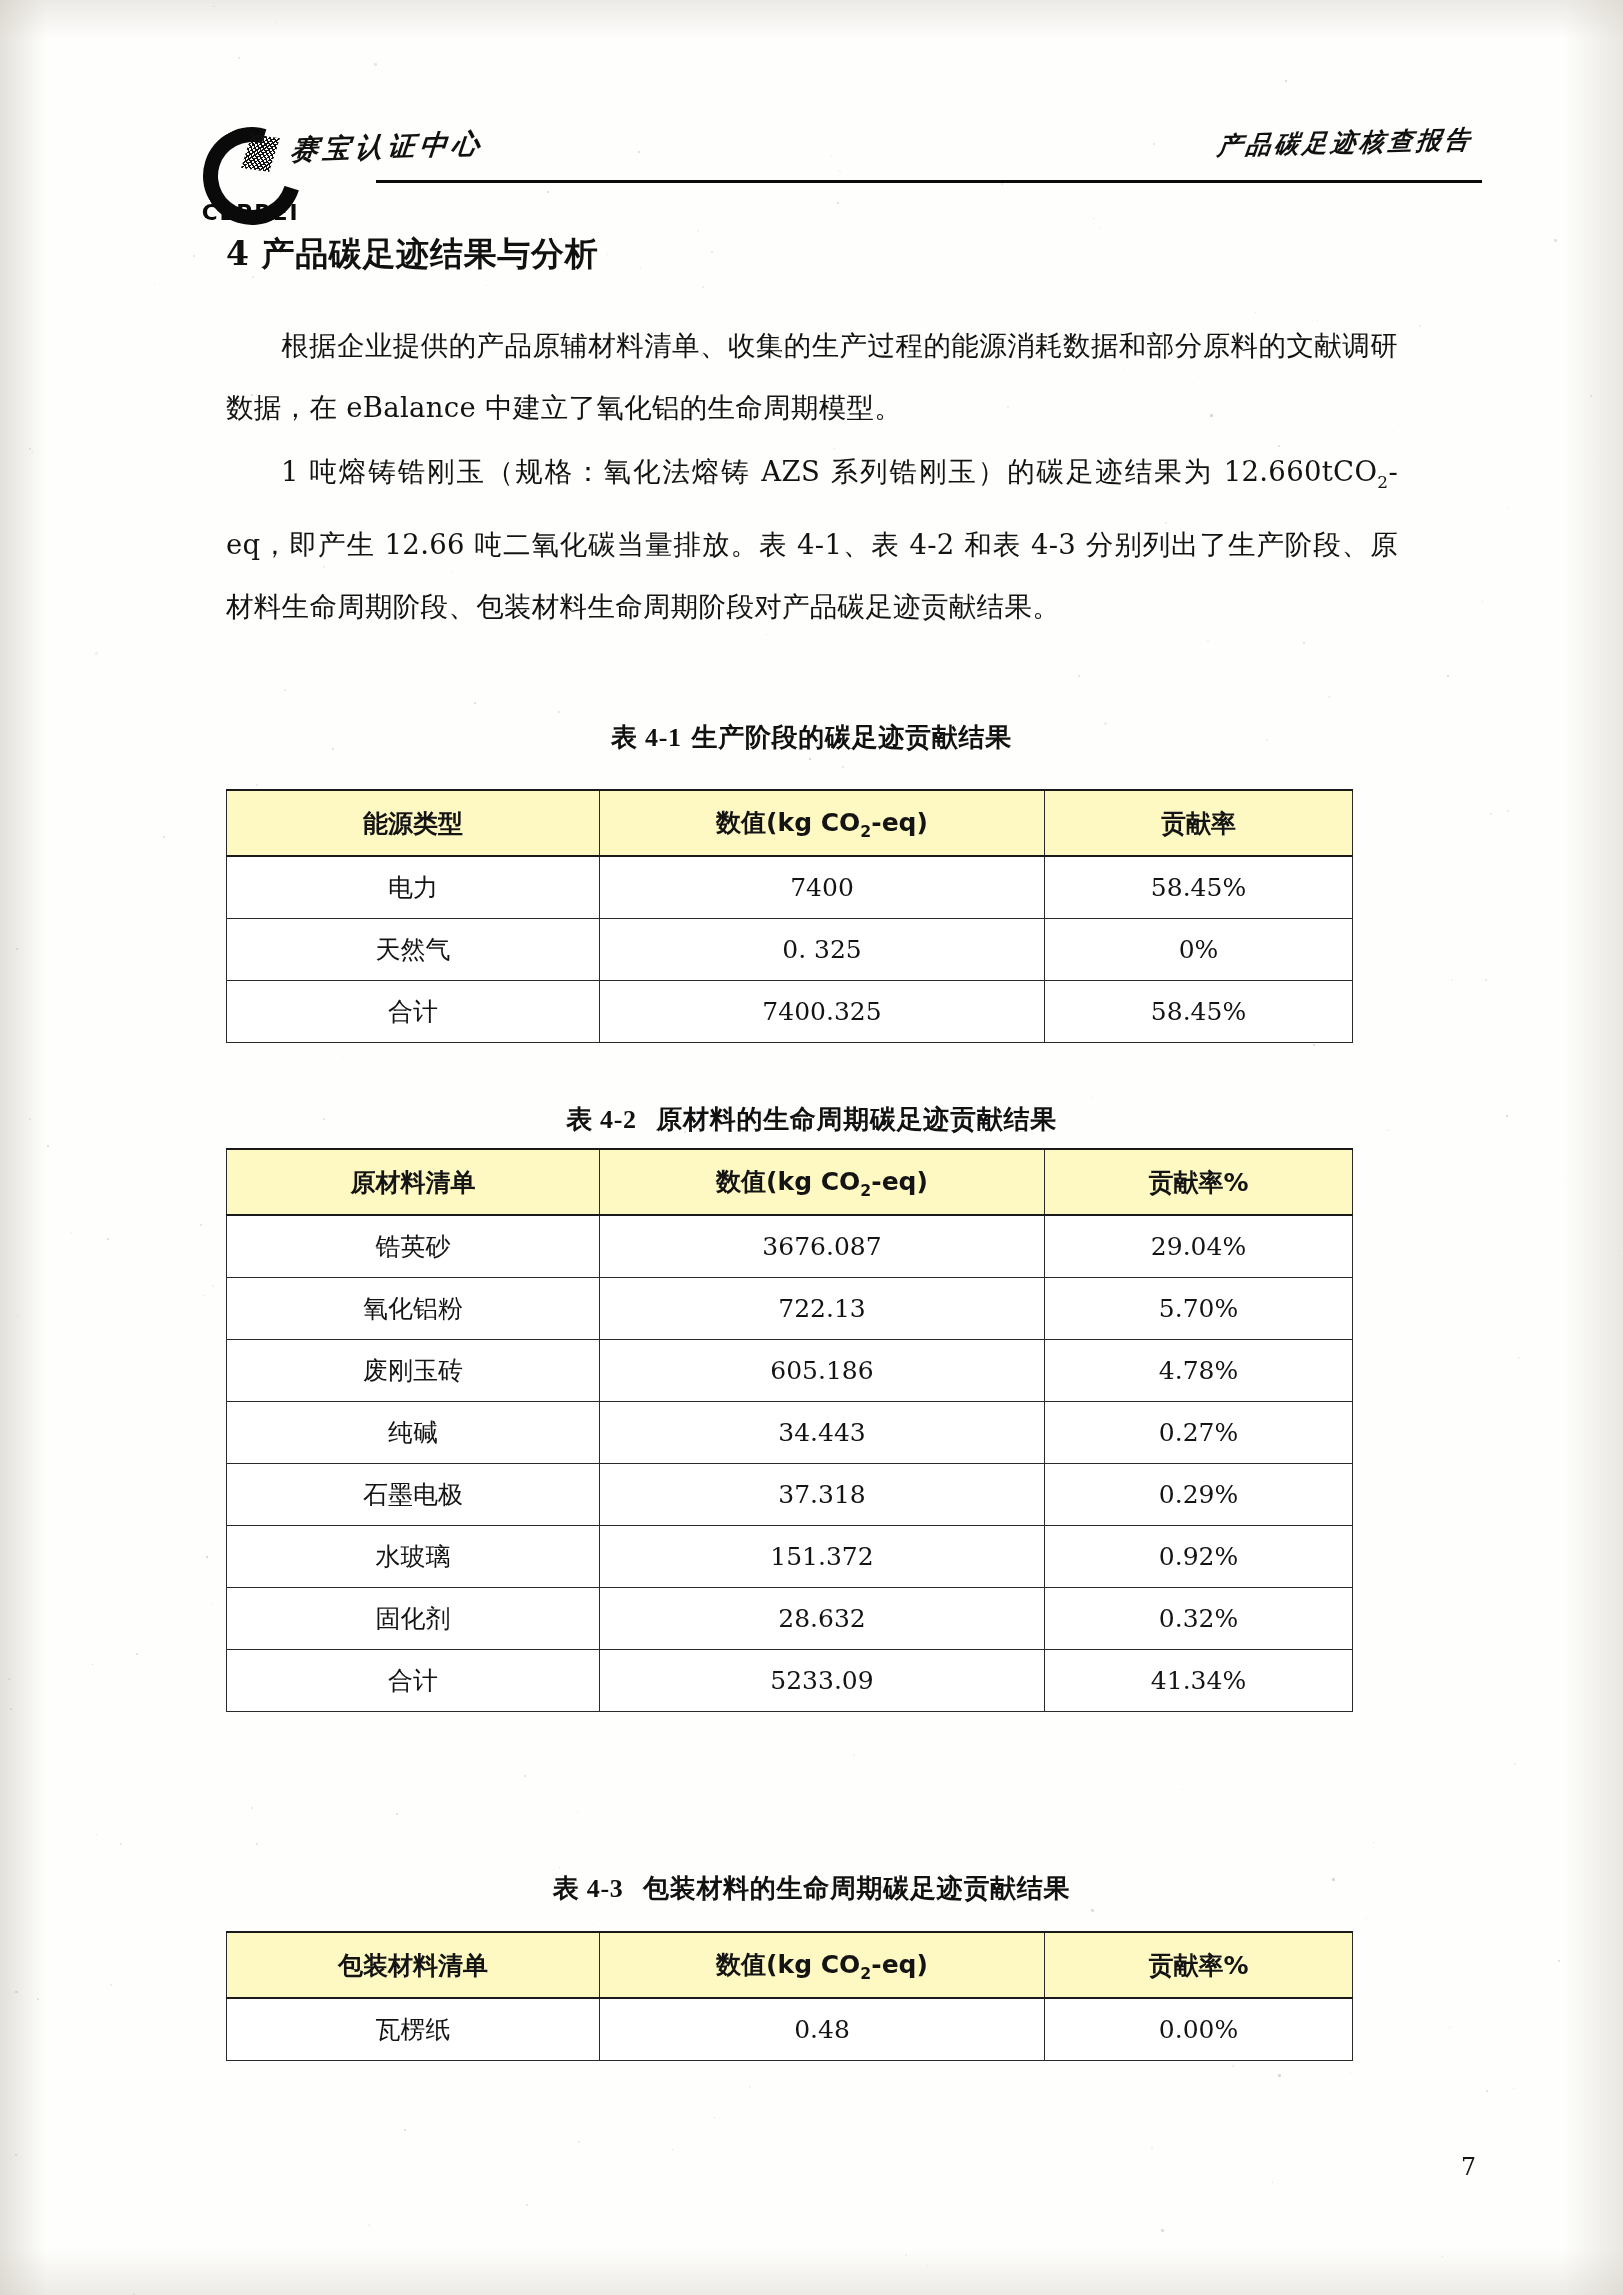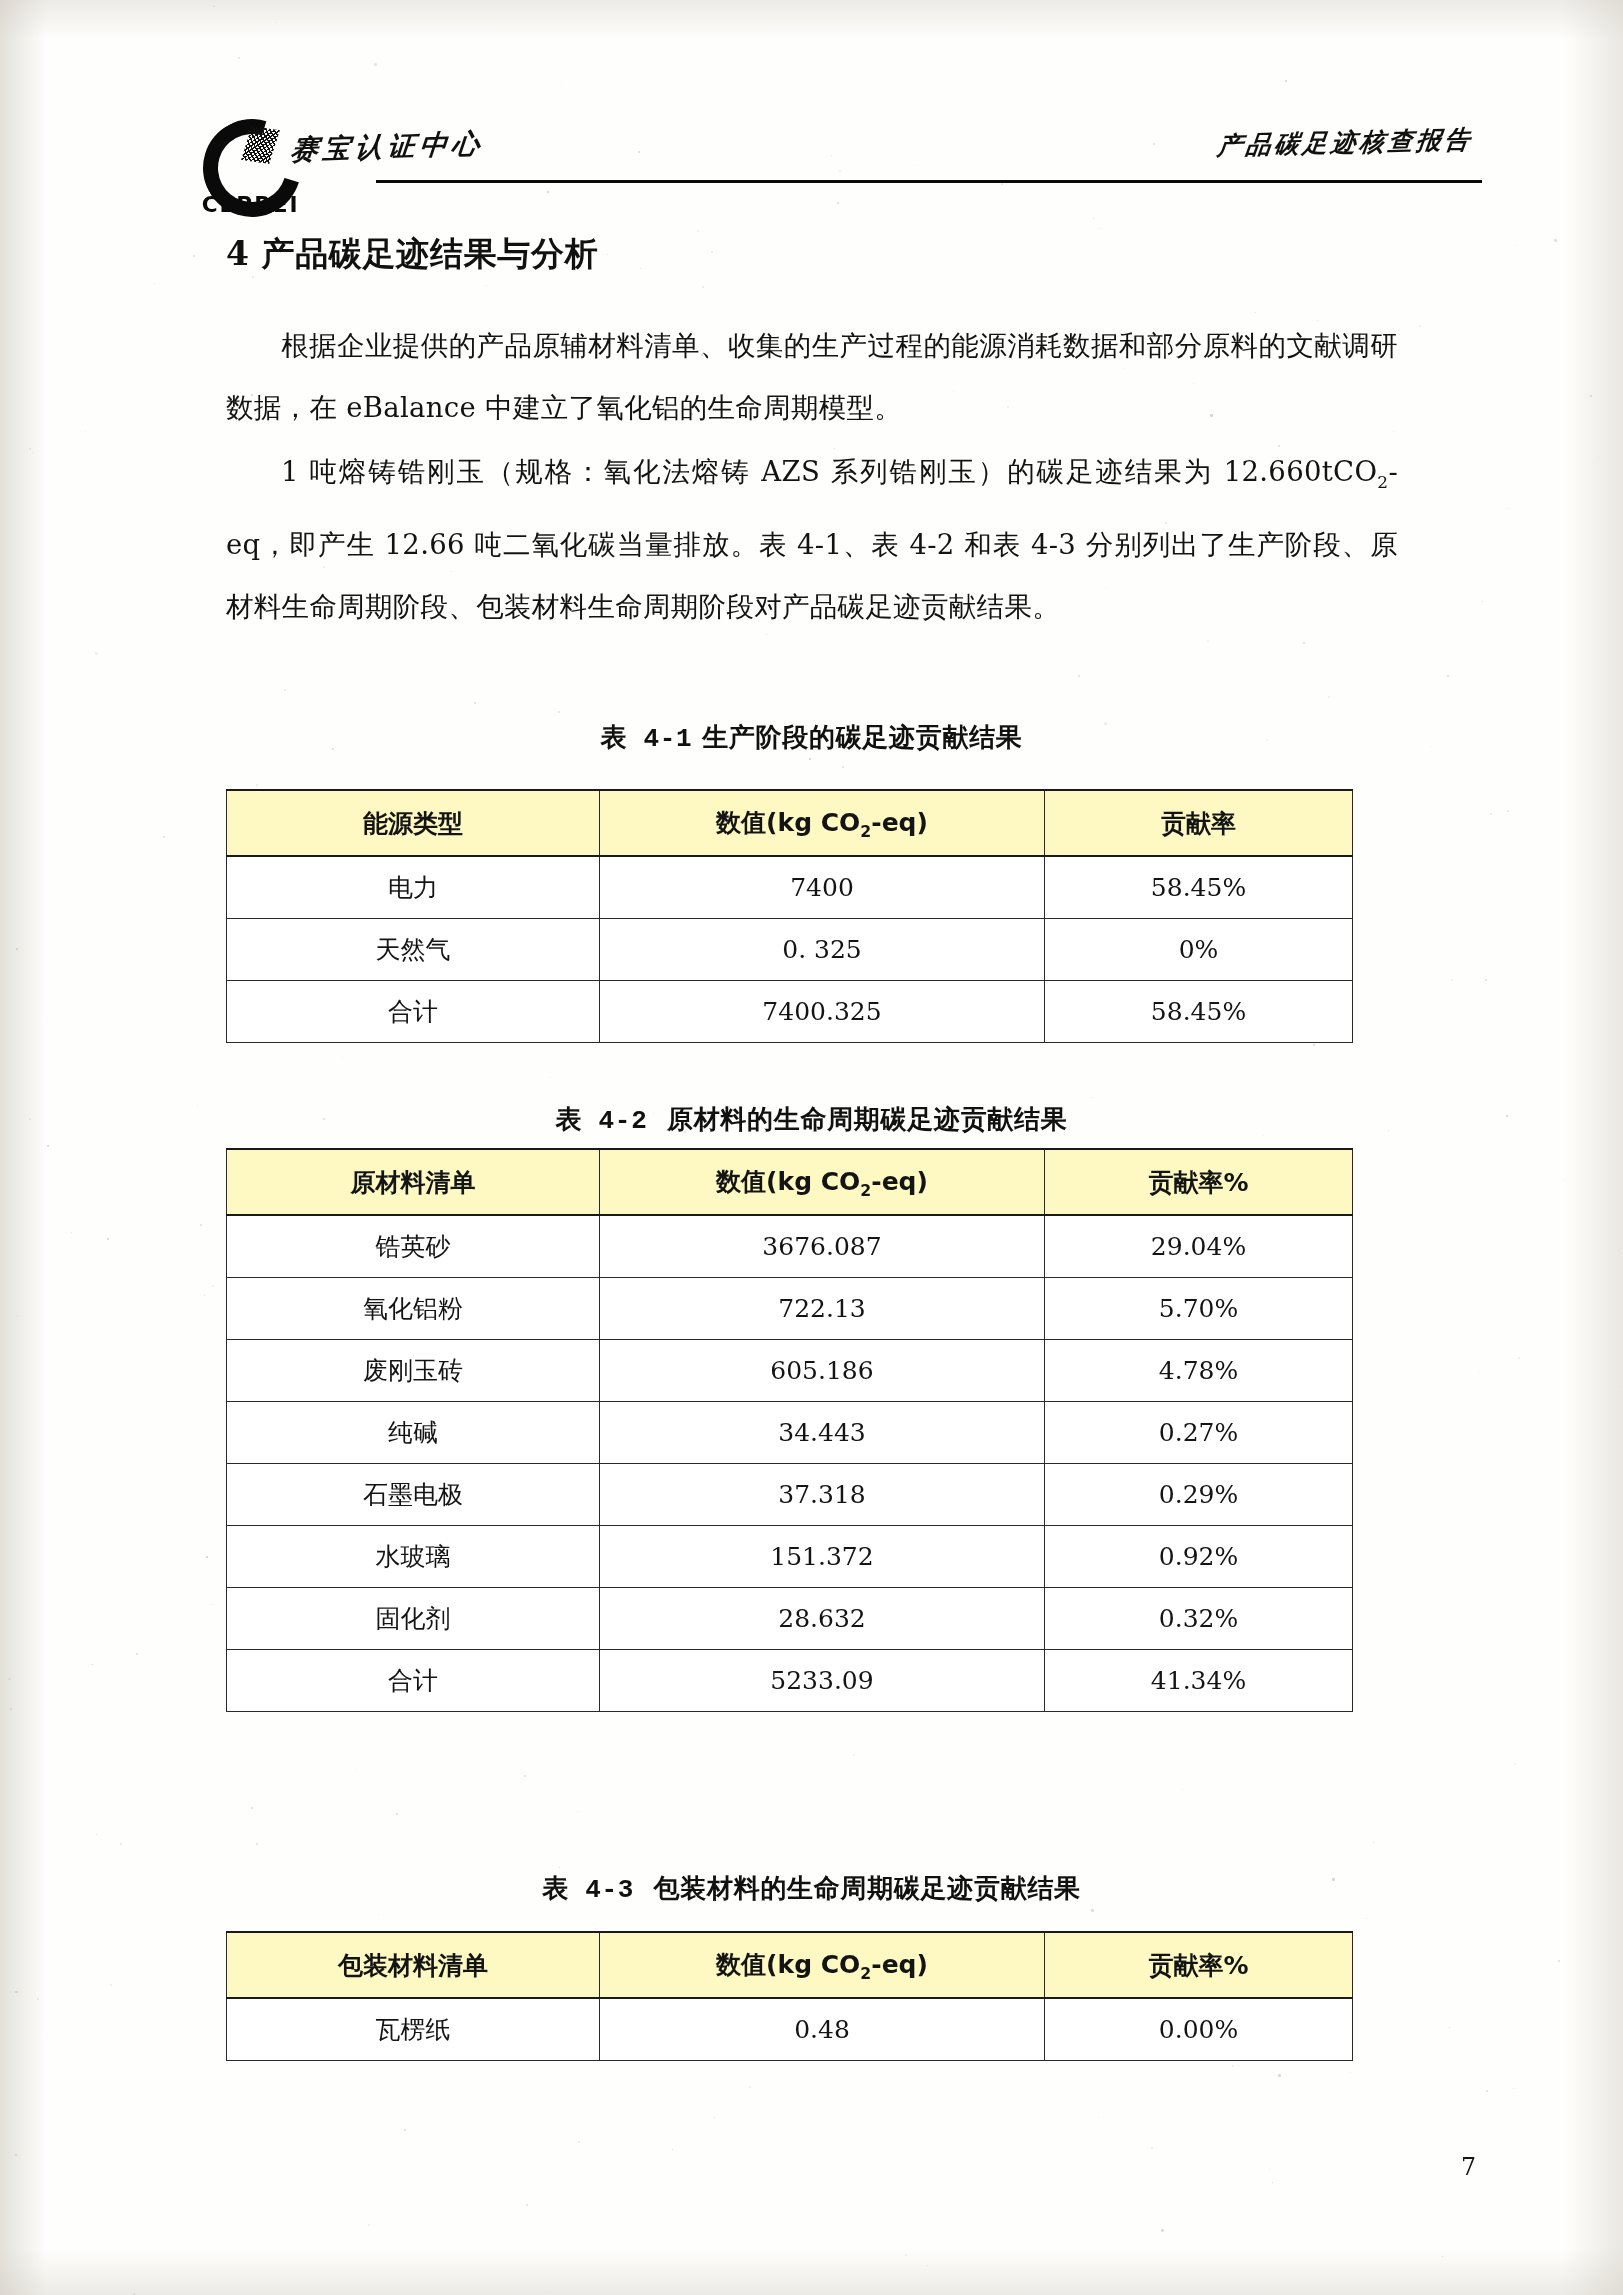--- a/index.html
+++ b/index.html
@@ -32,21 +32,21 @@
   .content{
     position:absolute;
     left:0;top:0;width:1623px;height:2295px;
   }
 
   
   .header{
     position:absolute;left:203px;top:115px;width:1276px;height:98px;
   }
   .logo-wrap{
-    position:absolute;left:0;top:0;width:209px;height:105px;
+    position:absolute;left:0;top:8px;width:209px;height:105px;
   }
   .logo-c{
     position:absolute;left:0px;top:3.9px;width:68px;height:68px;
     border:15px solid #0a0a0a;border-radius:50%;
     border-right-color:transparent;
     transform:rotate(-28deg);
   }
   .logo-flag{
     position:absolute;left:43px;top:13px;width:29px;height:34px;
     background:
@@ -96,21 +96,21 @@
   #para2{top:440px;}
   .indent{display:inline-block;width:55px;}
   sub{font-size:17px;vertical-align:sub;}
 
   
   .table-caption{
     position:absolute;width:1623px;text-align:center;
     font-family:"DejaVu Sans","Liberation Sans",sans-serif;
     font-size:26px;font-weight:700;color:#111;letter-spacing:0.7px;
   }
-  .table-caption .cap-num{font-family:Liberation Mono, monospace;}
+  .table-caption .cap-num{font-family:Liberation Serif, serif;}
   #cap1{top:720px;}
   #cap2{top:1102px;}
   #cap3{top:1871px;}
 
   
   table.doc-table{
     position:absolute;
     border-collapse:collapse;
     width:1126px;
     left:226px;

